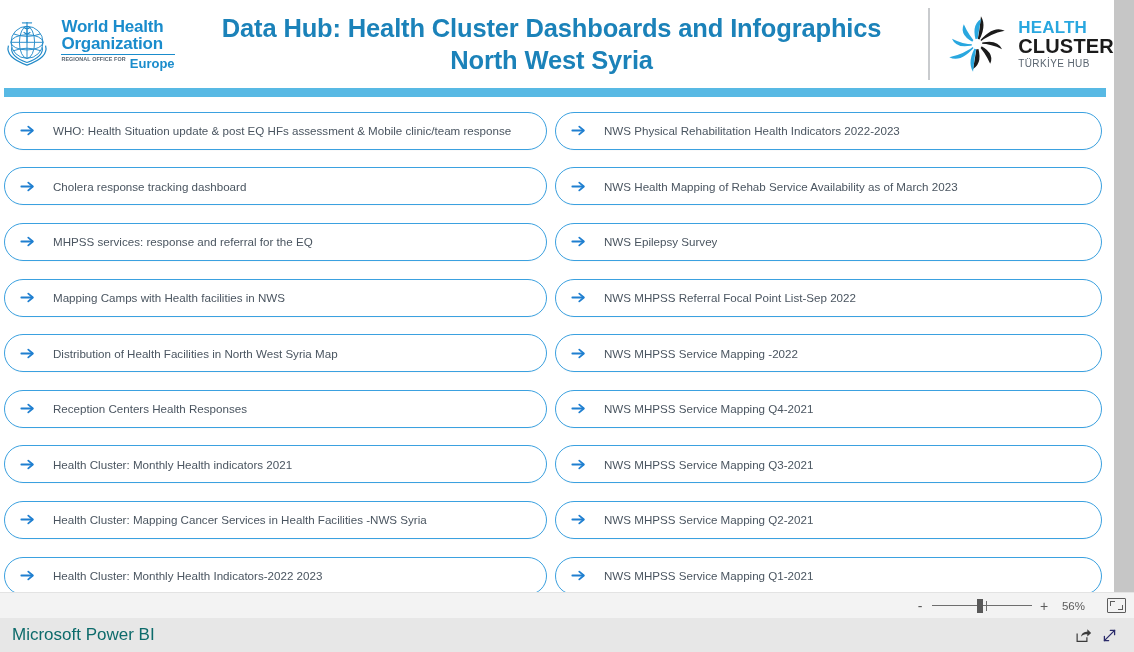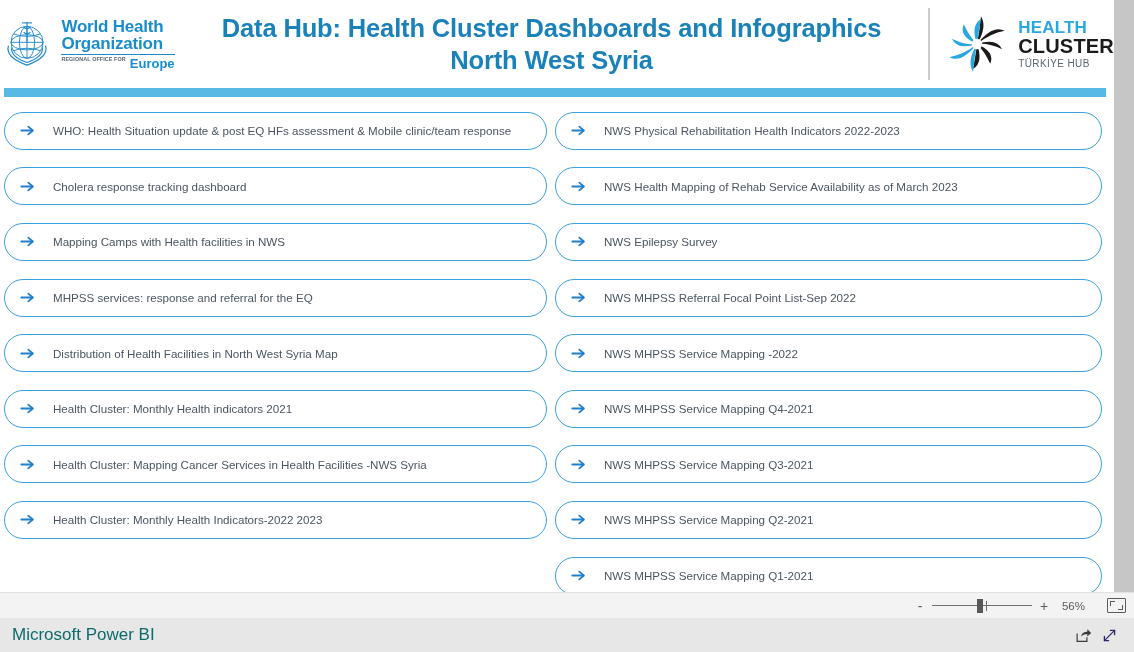--- a/index.html
+++ b/index.html
@@ -321,47 +321,60 @@
           <div class="row">
             <div class="pill">
               <span class="arrow">
                 <svg viewBox="0 0 22 22" width="17" height="17" aria-hidden="true">
                   <g stroke="#1f7fd0" stroke-width="2.3" fill="none" stroke-linecap="round" stroke-linejoin="round">
                     <line x1="3" y1="11" x2="17" y2="11"></line>
                     <polyline points="12,6 18,11 12,16"></polyline>
                   </g>
                 </svg>
               </span>
+              <span class="pill-label">MHPSS services: response and referral for the EQ</span>
+            </div>
+          </div>
+          <div class="row">
+            <div class="pill">
+              <span class="arrow">
+                <svg viewBox="0 0 22 22" width="17" height="17" aria-hidden="true">
+                  <g stroke="#1f7fd0" stroke-width="2.3" fill="none" stroke-linecap="round" stroke-linejoin="round">
+                    <line x1="3" y1="11" x2="17" y2="11"></line>
+                    <polyline points="12,6 18,11 12,16"></polyline>
+                  </g>
+                </svg>
+              </span>
               <span class="pill-label">Mapping Camps with Health facilities in NWS</span>
             </div>
           </div>
           <div class="row">
             <div class="pill">
               <span class="arrow">
                 <svg viewBox="0 0 22 22" width="17" height="17" aria-hidden="true">
                   <g stroke="#1f7fd0" stroke-width="2.3" fill="none" stroke-linecap="round" stroke-linejoin="round">
                     <line x1="3" y1="11" x2="17" y2="11"></line>
                     <polyline points="12,6 18,11 12,16"></polyline>
                   </g>
                 </svg>
               </span>
-              <span class="pill-label">MHPSS services: response and referral for the EQ</span>
-            </div>
-          </div>
-          <div class="row">
-            <div class="pill">
-              <span class="arrow">
-                <svg viewBox="0 0 22 22" width="17" height="17" aria-hidden="true">
-                  <g stroke="#1f7fd0" stroke-width="2.3" fill="none" stroke-linecap="round" stroke-linejoin="round">
-                    <line x1="3" y1="11" x2="17" y2="11"></line>
-                    <polyline points="12,6 18,11 12,16"></polyline>
-                  </g>
-                </svg>
-              </span>
               <span class="pill-label">Distribution of Health Facilities in North West Syria Map</span>
+            </div>
+          </div>
+          <div class="row">
+            <div class="pill">
+              <span class="arrow">
+                <svg viewBox="0 0 22 22" width="17" height="17" aria-hidden="true">
+                  <g stroke="#1f7fd0" stroke-width="2.3" fill="none" stroke-linecap="round" stroke-linejoin="round">
+                    <line x1="3" y1="11" x2="17" y2="11"></line>
+                    <polyline points="12,6 18,11 12,16"></polyline>
+                  </g>
+                </svg>
+              </span>
+              <span class="pill-label">Reception Centers Health Responses</span>
             </div>
           </div>
           <div class="row">
             <div class="pill">
               <span class="arrow">
                 <svg viewBox="0 0 22 22" width="17" height="17" aria-hidden="true">
                   <g stroke="#1f7fd0" stroke-width="2.3" fill="none" stroke-linecap="round" stroke-linejoin="round">
                     <line x1="3" y1="11" x2="17" y2="11"></line>
                     <polyline points="12,6 18,11 12,16"></polyline>
                   </g>

